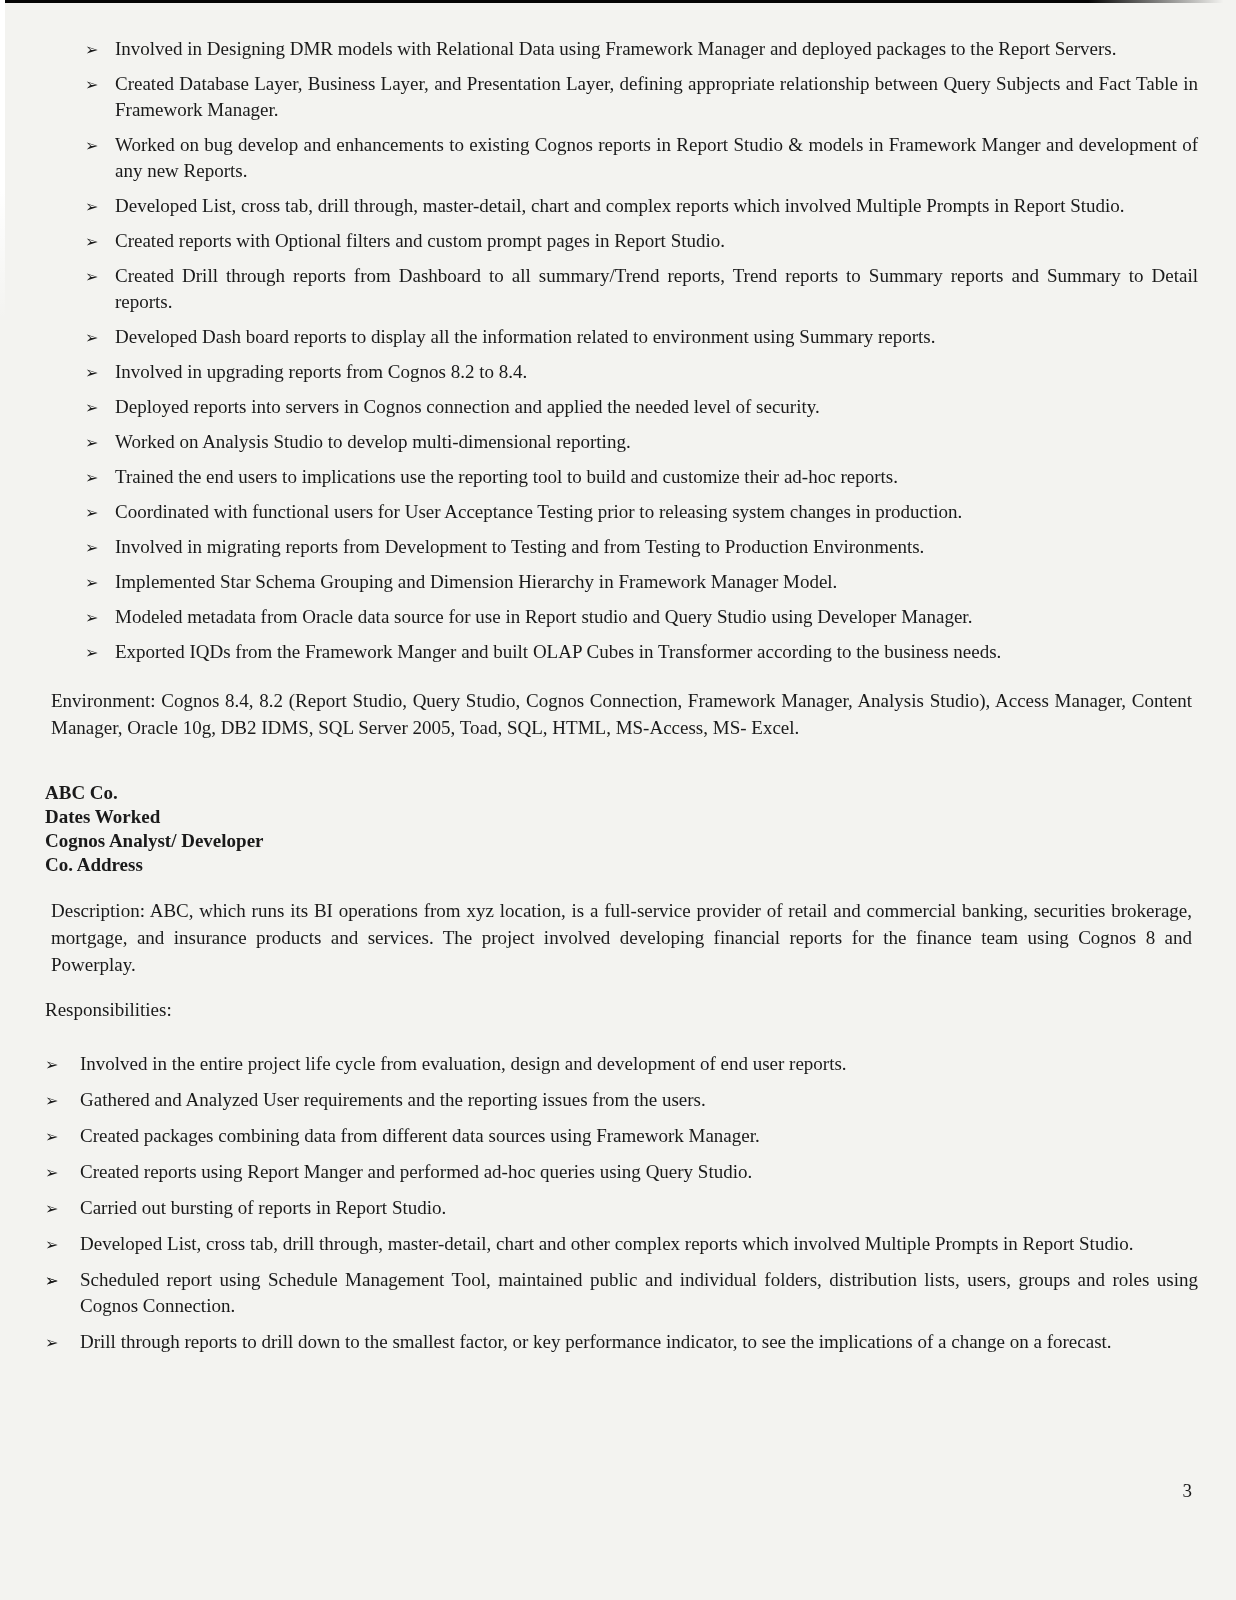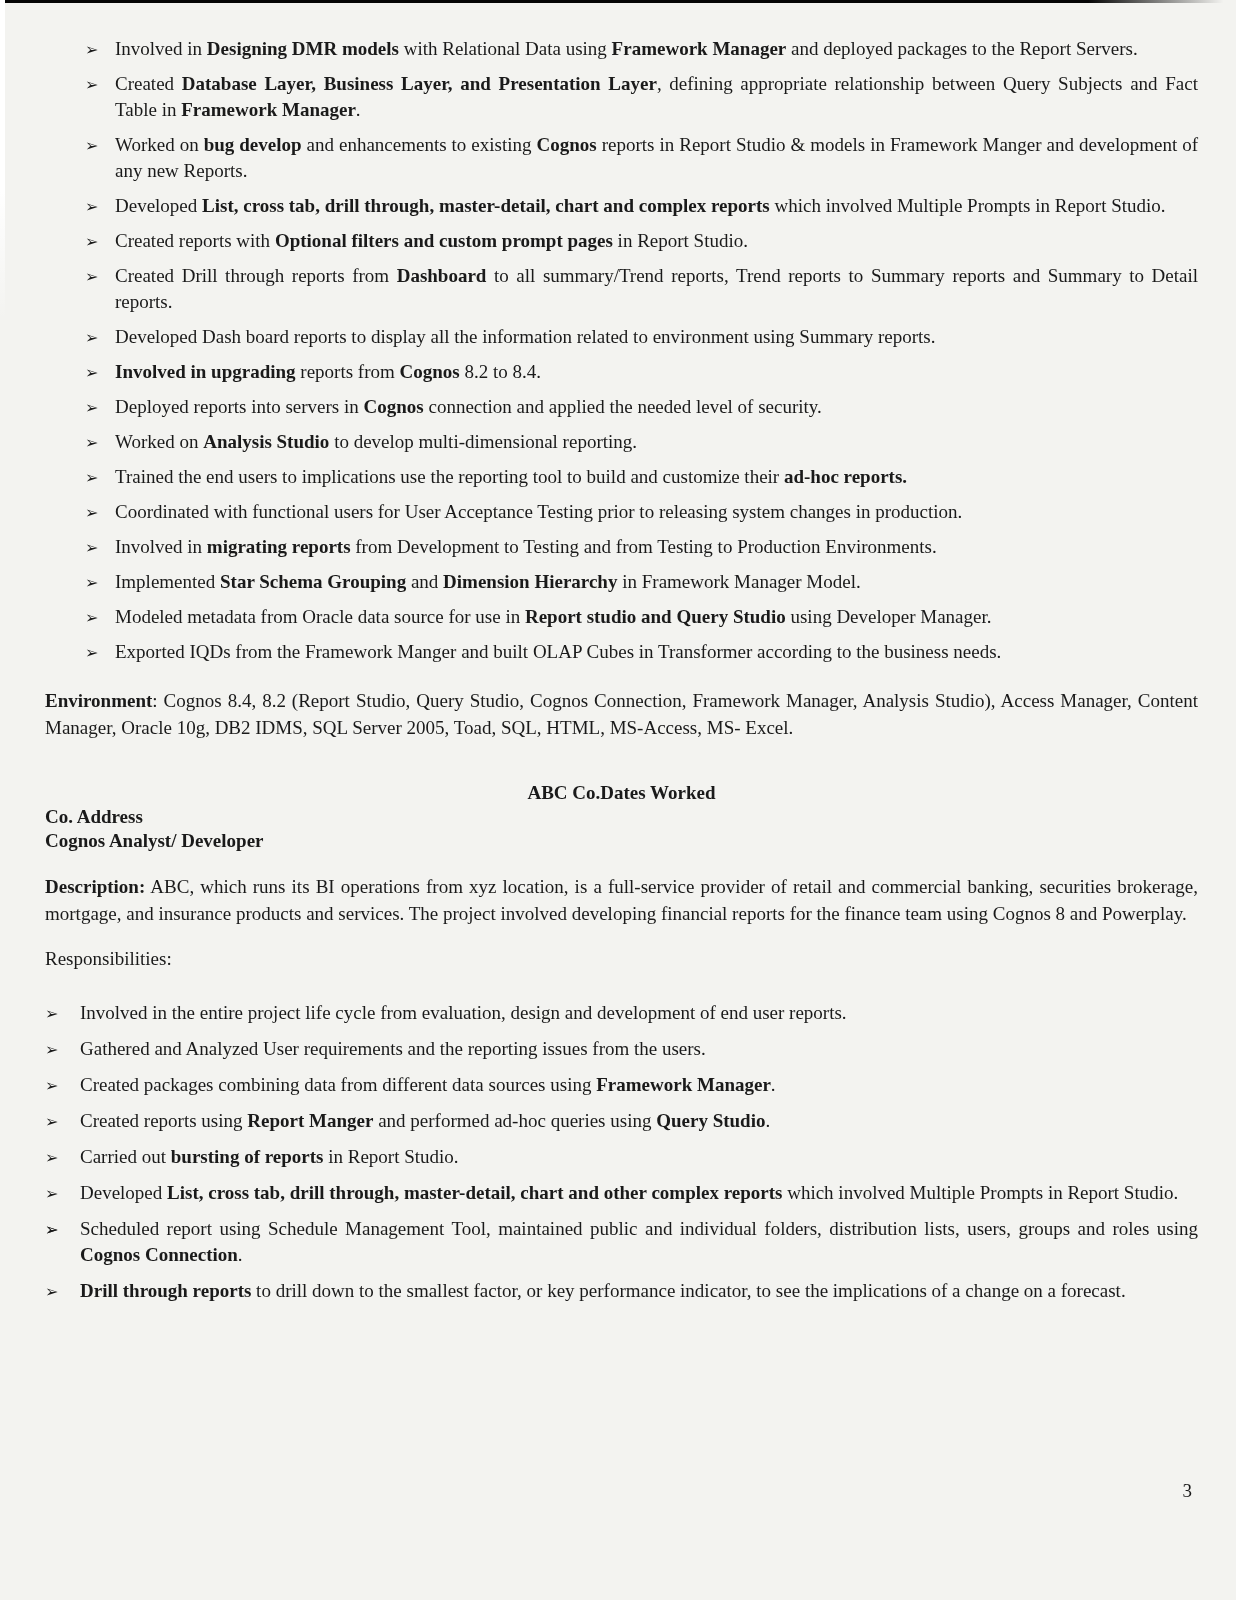--- a/index.html
+++ b/index.html
@@ -38,33 +38,33 @@
   ul.bullets-1 li { padding-left: 30px; }
   ul.bullets-2 { margin: 28px 0 0 0; }
   ul.bullets-2 li { padding-left: 35px; margin-bottom: 10px; }
   ul.bullets .marker {
     position: absolute;
     left: 0; top: 1px;
     font-family: "DejaVu Sans", sans-serif;
     font-size: 16px;
     color: #1a1a1a;
   }
-  .para { text-align: justify; line-height: 27px; margin: 0; }
+  .para { text-align: justify; line-height: 27px; margin: 6px; }
   .env-para { margin-top: 22px; }
   .company-block { margin-top: 40px; line-height: 24px; font-weight: bold; }
-  .company-row-top { display: flex; justify-content: center; }
+  .company-row-top { display: flex; justify-content: flex-end; flex-direction: column; }
   .desc-para { margin-top: 20px; }
   .resp-heading { margin-top: 18px; font-weight: normal; line-height: 27px; }
   .page-number {
     position: absolute;
     right: 44px;
     bottom: 98px;
     font-size: 19px;
   }
-  b { font-weight: bold; }
+  b { font-weight: normal; }
 </style>
 </head>
 <body>
 
 <div class="page">
   <div class="top-line"></div>
   <div class="left-strip"></div>
 
   <ul class="bullets bullets-1">
       <li><span class="marker">➢</span><span>Involved in </span><b>Designing DMR models</b><span> with Relational Data using </span><b>Framework Manager</b><span> and deployed packages to the Report Servers.</span></li>
@@ -85,22 +85,22 @@
       <li><span class="marker">➢</span><span>Exported IQDs from the Framework Manger and built OLAP Cubes in Transformer according to the business needs.</span></li>
     </ul>
 
   <p class="para env-para"><b>Environment</b><span>: Cognos 8.4, 8.2 (Report Studio, Query Studio, Cognos Connection, Framework Manager, Analysis Studio), Access Manager, Content Manager, Oracle 10g, DB2 IDMS, SQL Server 2005, Toad, SQL, HTML, MS-Access, MS- Excel.</span></p>
 
   <div class="company-block">
     <div class="company-row-top">
       <span>ABC Co.</span>
       <span>Dates Worked</span>
     </div>
+    <div>Cognos Analyst/ Developer</div>
     <div>Co. Address</div>
-    <div>Cognos Analyst/ Developer</div>
   </div>
 
   <p class="para desc-para"><b>Description:</b><span> ABC, which runs its BI operations from xyz location, is a full-service provider of retail and commercial banking, securities brokerage, mortgage, and insurance products and services. The project involved developing financial reports for the finance team using Cognos 8 and Powerplay.</span></p>
 
   <div class="resp-heading">Responsibilities:</div>
 
   <ul class="bullets bullets-2">
       <li><span class="marker">➢</span><span>Involved in the entire project life cycle from evaluation, design and development of end user reports.</span></li>
       <li><span class="marker">➢</span><span>Gathered and Analyzed User requirements and the reporting issues from the users.</span></li>
       <li><span class="marker">➢</span><span>Created packages combining data from different data sources using </span><b>Framework Manager</b><span>.</span></li>

